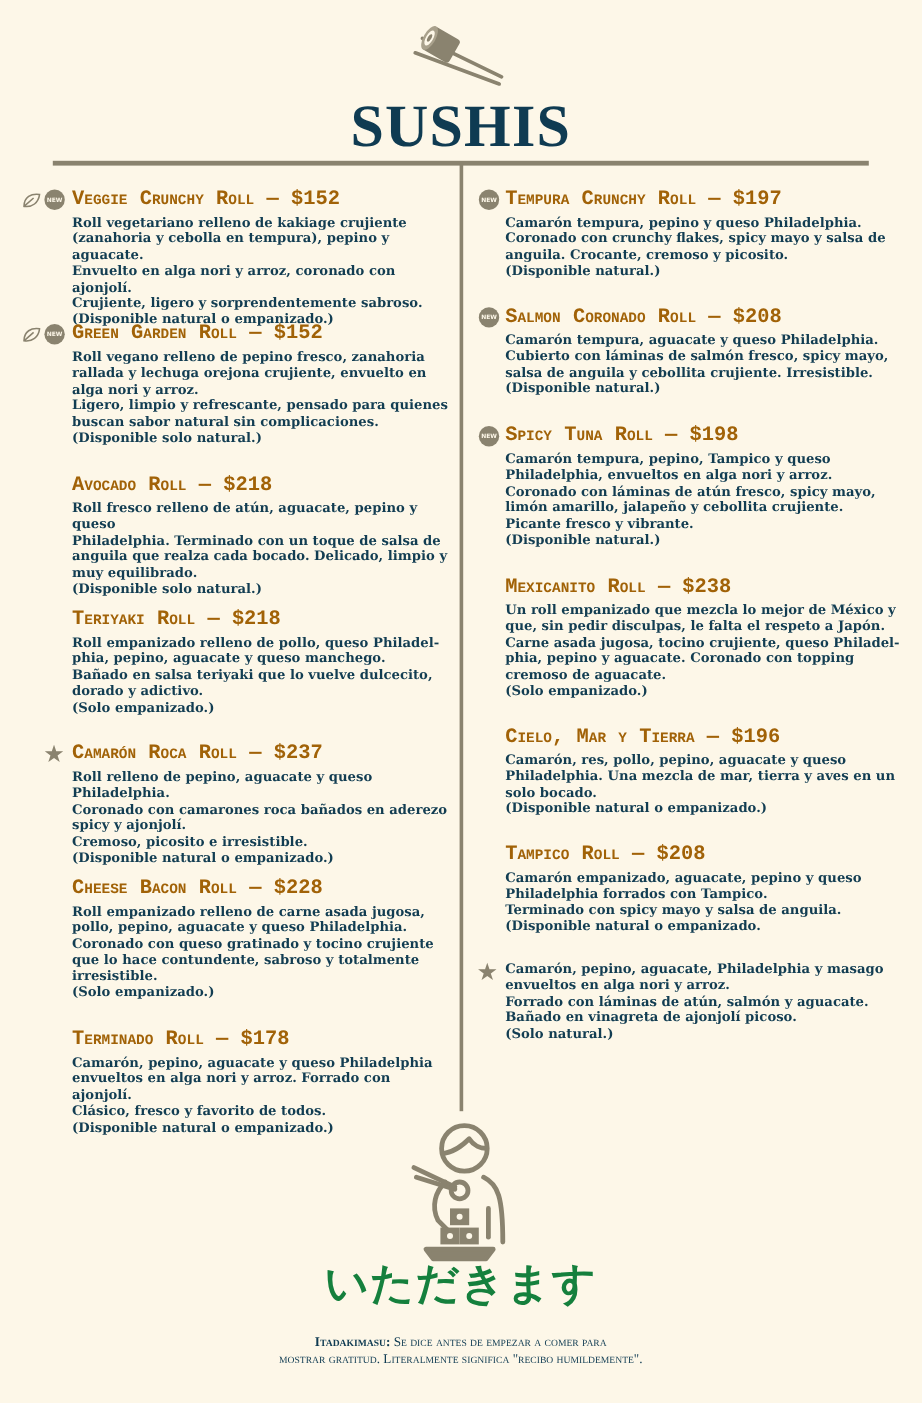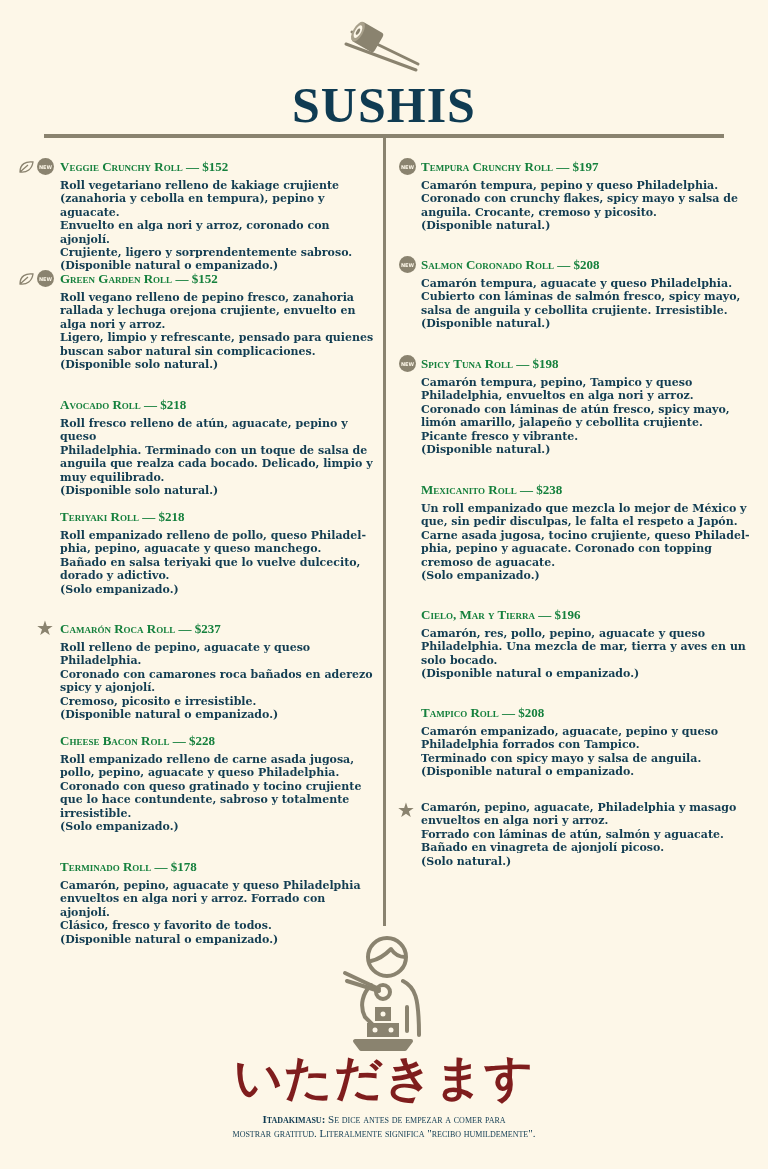--- a/index.html
+++ b/index.html
@@ -12,39 +12,39 @@
     position:absolute; left:0; right:0; top:76px; text-align:center;
     font-family:"Liberation Serif", serif; font-weight:bold; font-size:50px; letter-spacing:1px; color:#0f3b52;
   }
   .hrule { position:absolute; left:44px; top:134px; width:680px; height:4px; background:#8a836f; }
   .vrule { position:absolute; left:383px; top:136px; width:3px; height:790px; background:#8a836f; }
   .col { position:absolute; top:156px; }
   .col.left { left:60px; width:315px; }
   .col.right { left:421px; width:330px; }
   .item { position:absolute; left:0; width:100%; }
   .item-title {
-    font-family:Liberation Serif, serif; font-weight:bold; font-size:13px;
-    font-variant:small-caps; color:#15803d; white-space:nowrap; line-height:22px;
+    font-family:Liberation Mono, monospace; font-weight:bold; font-size:17px;
+    font-variant:small-caps; color:#a16207; white-space:nowrap; line-height:22px;
   }
   .item-desc {
     font-family:"DejaVu Serif", serif; font-size:11px; line-height:13.4px; color:#123d52;
     white-space:pre-line; margin-top:1px; font-weight:600;
   }
   .badges { position:absolute; top:2px; display:flex; gap:3px; align-items:center; }
   .badge-new {
     width:17px; height:17px; border-radius:50%; background:#8a836f; color:#fdf7e8;
     font-family:"DejaVu Sans", sans-serif; font-size:5px; font-weight:bold;
     display:flex; align-items:center; justify-content:center;
   }
   .leaf { width:16px; height:14px; }
   .star { font-size:20px; color:#8a836f; line-height:20px; position:absolute; top:0; }
   .illus { position:absolute; left:335px; top:935px; width:100px; height:120px; }
   .jp {
     position:absolute; left:0; right:0; top:1046px; text-align:center;
-    font-family:"DejaVu Sans", sans-serif; font-size:48px; font-weight:bold; color:#7f1d1d; letter-spacing:1px;
+    font-family:"DejaVu Sans", sans-serif; font-size:36px; font-weight:bold; color:#15803d; letter-spacing:1px;
   }
   .footer {
     position:absolute; left:0; right:0; top:1112px; text-align:center;
     font-family:"Liberation Serif", serif; font-size:11px; font-variant:small-caps; color:#0f3b52; line-height:14px;
   }
   .footer b { font-weight:bold; }
 </style>
 </head>
 <body>
 

